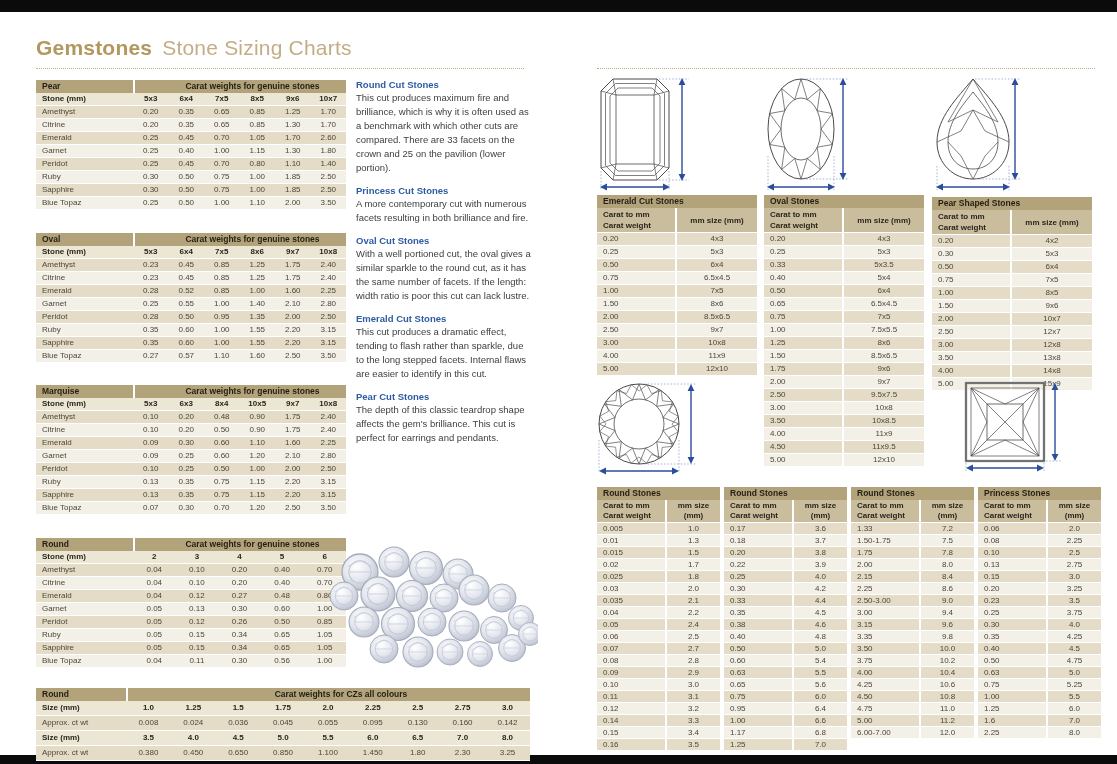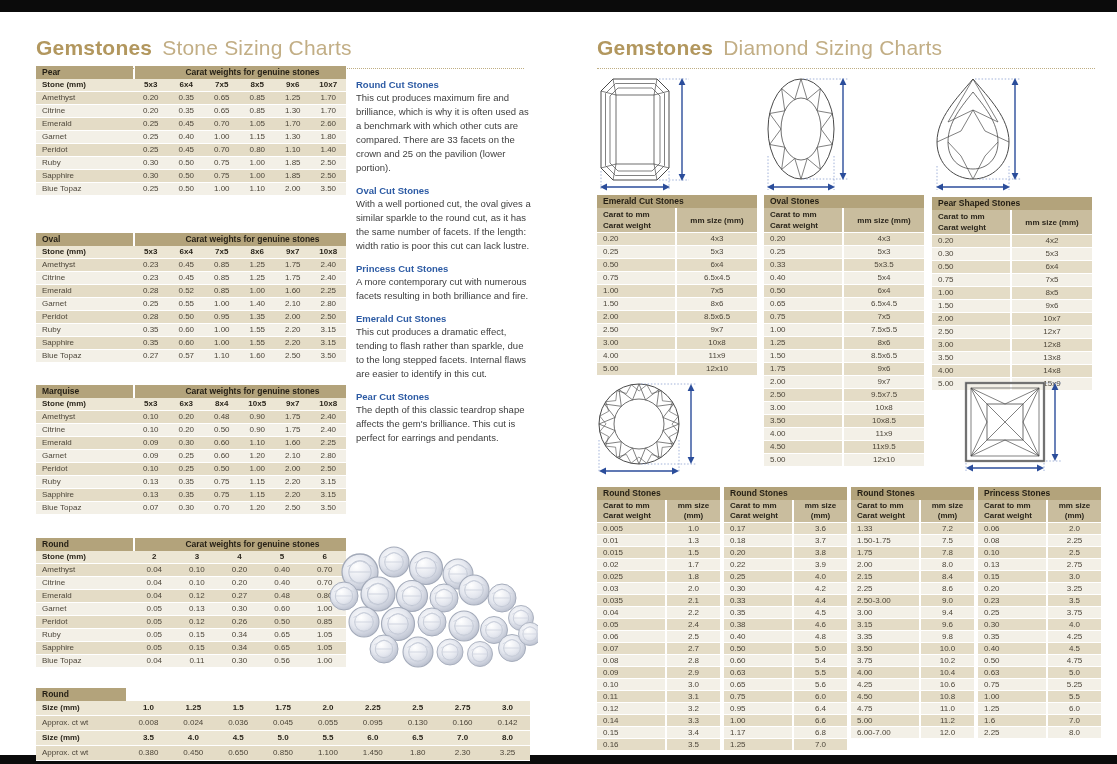--- a/index.html
+++ b/index.html
@@ -59,21 +59,21 @@
 <div class="bar top"></div>
 <div class="bar bottom"></div>
 
 <div class="col left">
   <div class="pagetitle">
     <span class="pt-bold">Gemstones</span>
     <span class="pt-light">Stone Sizing Charts</span>
   </div>
   <div class="rule"></div>
 
-  <div class="block" style="left:0;top:36px;width:310px;">
+  <div class="block" style="left:0;top:50px;width:310px;">
     <div class="tbar">
       <div class="t1" style="width:91px;">Pear</div>
       <div class="t2">Carat weights for genuine stones</div>
     </div>
     <table class="gt lt">
         <thead>
           <tr>
             <th class="c1">Stone (mm)</th>
             <th>5x3</th>
             <th>6x4</th>
@@ -429,20 +429,21 @@
             <td>0.56</td>
             <td>1.00</td>
           </tr>
         </tbody>
       </table>
   </div>
 
   <div class="block" style="left:0;top:658px;width:494px;">
     <div class="tbar">
       <div class="t1" style="width:84px;">Round</div>
+      <div class="t2">Carat weights for CZs all colours</div>
     </div>
     <table class="gt cz">
         <tbody>
           <tr>
             <td class="c1">Size (mm)</td>
             <td>1.0</td>
             <td>1.25</td>
             <td>1.5</td>
             <td>1.75</td>
             <td>2.0</td>
@@ -490,26 +491,26 @@
         </tbody>
       </table>
   </div>
 
   <div class="articles">
     <div class="article">
       <div class="a-h">Round Cut Stones</div>
       <div class="a-b">This cut produces maximum fire and brilliance, which is why it is often used as a benchmark with which other cuts are compared. There are 33 facets on the crown and 25 on the pavilion (lower portion).</div>
     </div>
     <div class="article">
+      <div class="a-h">Princess Cut Stones</div>
+      <div class="a-b">A more contemporary cut with numerous facets resulting in both brilliance and fire.</div>
+    </div>
+    <div class="article">
       <div class="a-h">Oval Cut Stones</div>
       <div class="a-b">With a well portioned cut, the oval gives a similar sparkle to the round cut, as it has the same number of facets. If the length: width ratio is poor this cut can lack lustre.</div>
-    </div>
-    <div class="article">
-      <div class="a-h">Princess Cut Stones</div>
-      <div class="a-b">A more contemporary cut with numerous facets resulting in both brilliance and fire.</div>
     </div>
     <div class="article">
       <div class="a-h">Emerald Cut Stones</div>
       <div class="a-b">This cut produces a dramatic effect, tending to flash rather than sparkle, due to the long stepped facets. Internal flaws are easier to identify in this cut.</div>
     </div>
     <div class="article">
       <div class="a-h">Pear Cut Stones</div>
       <div class="a-b">The depth of this classic teardrop shape affects the gem's brilliance. This cut is perfect for earrings and pendants.</div>
     </div>
   </div>
@@ -546,24 +547,20 @@
     <use href="#gemdef" transform="translate(56,117) scale(1.4)"></use>
     <use href="#gemdef" transform="translate(90,120) scale(1.5)"></use>
     <use href="#gemdef" transform="translate(122,120) scale(1.3)"></use>
     <use href="#gemdef" transform="translate(152,122) scale(1.25)"></use>
     <use href="#gemdef" transform="translate(184,116) scale(1.35)"></use>
     <use href="#gemdef" transform="translate(202,102) scale(1.15)"></use>
   </svg>
 </div>
 
 <div class="col right">
-  <div class="pagetitle">
-    <span class="pt-bold">Gemstones</span>
-    <span class="pt-light">Diamond Sizing Charts</span>
-  </div>
   <div class="rule"></div>
 
   <svg class="block" style="left:2px;top:46px;" width="98" height="118">
     <g stroke="#4a4a4a" fill="none" stroke-width="1">
       <polygon points="14,3 58,3 70,15 70,92 58,104 14,104 2,92 2,15"></polygon>
       <polygon points="16.5,7.5 55.5,7.5 65.5,17.5 65.5,89.5 55.5,99.5 16.5,99.5 6.5,89.5 6.5,17.5" stroke-width="0.7"></polygon>
       <polygon points="19,12 53,12 61,20 61,87 53,95 19,95 11,87 11,20" stroke-width="0.7"></polygon>
       <rect x="17" y="19" width="38" height="69" stroke-width="0.8"></rect>
       <path stroke-width="0.7" d="M14,3 L17,19 M2,15 L17,19 M58,3 L55,19 M70,15 L55,19 M70,92 L55,88 M58,104 L55,88 M14,104 L17,88 M2,92 L17,88"></path>
     </g>

